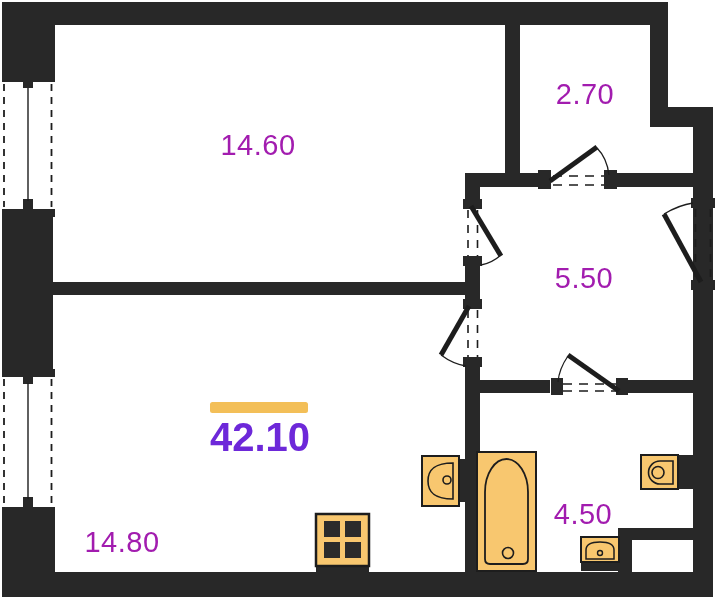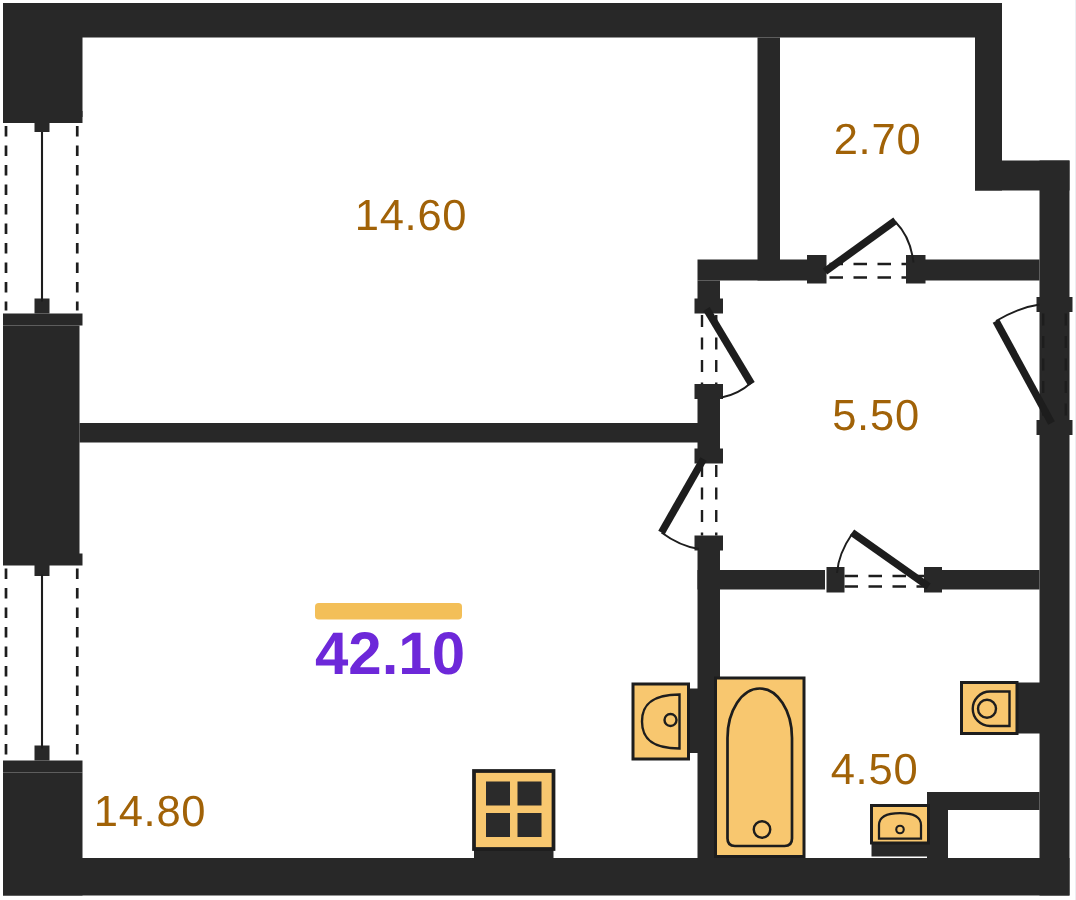--- a/index.html
+++ b/index.html
@@ -9,21 +9,21 @@
     background:#ffffff;
     outline:1px solid #b9b9c9;
     font-family:"Liberation Sans", sans-serif;
     overflow:hidden;
   }
   #plan svg{position:absolute;left:0;top:0;}
   .room-label{
     position:absolute;
     transform:translate(-50%,-50%);
     font-size:29px;
-    color:#a16207;
+    color:#a21caf;
     white-space:nowrap;
     letter-spacing:0.5px;
   }
   .total-label{
     position:absolute;
     transform:translate(-50%,-50%);
     font-size:40px;
     font-weight:700;
     color:#6d28d9;
     white-space:nowrap;
@@ -153,24 +153,24 @@
     <g>
       <rect x="581" y="560" width="38" height="11" fill="#282828"></rect>
       <rect x="581" y="537" width="38" height="25" fill="#F8C76F" stroke="#1d1d1d" stroke-width="2"></rect>
       <path d="M586 559 V550 Q586 542 600 542 Q614 542 614 550 V559 Z" fill="none" stroke="#1d1d1d" stroke-width="1.5"></path>
       <circle cx="600" cy="553" r="2.5" fill="none" stroke="#1d1d1d" stroke-width="1.4"></circle>
     </g>
 
     <rect x="210" y="402" width="98" height="11" rx="2.5" fill="#F3BF58"></rect>
   </svg>
 
-  <div class="room-label" style="left:274px;top:145px;">14.60</div>
+  <div class="room-label" style="left:258px;top:145px;">14.60</div>
 
   <div class="room-label" style="left:585px;top:94px;">2.70</div>
 
   <div class="room-label" style="left:584px;top:278px;">5.50</div>
 
   <div class="room-label" style="left:583px;top:470px;margin-top:44px;">4.50</div>
 
-  <div class="room-label" style="left:100px;top:542px;">14.80</div>
+  <div class="room-label" style="left:122px;top:542px;">14.80</div>
 
   <div class="total-label" style="left:260px;top:437px;">42.10</div>
 </div>
 
 </body></html>

